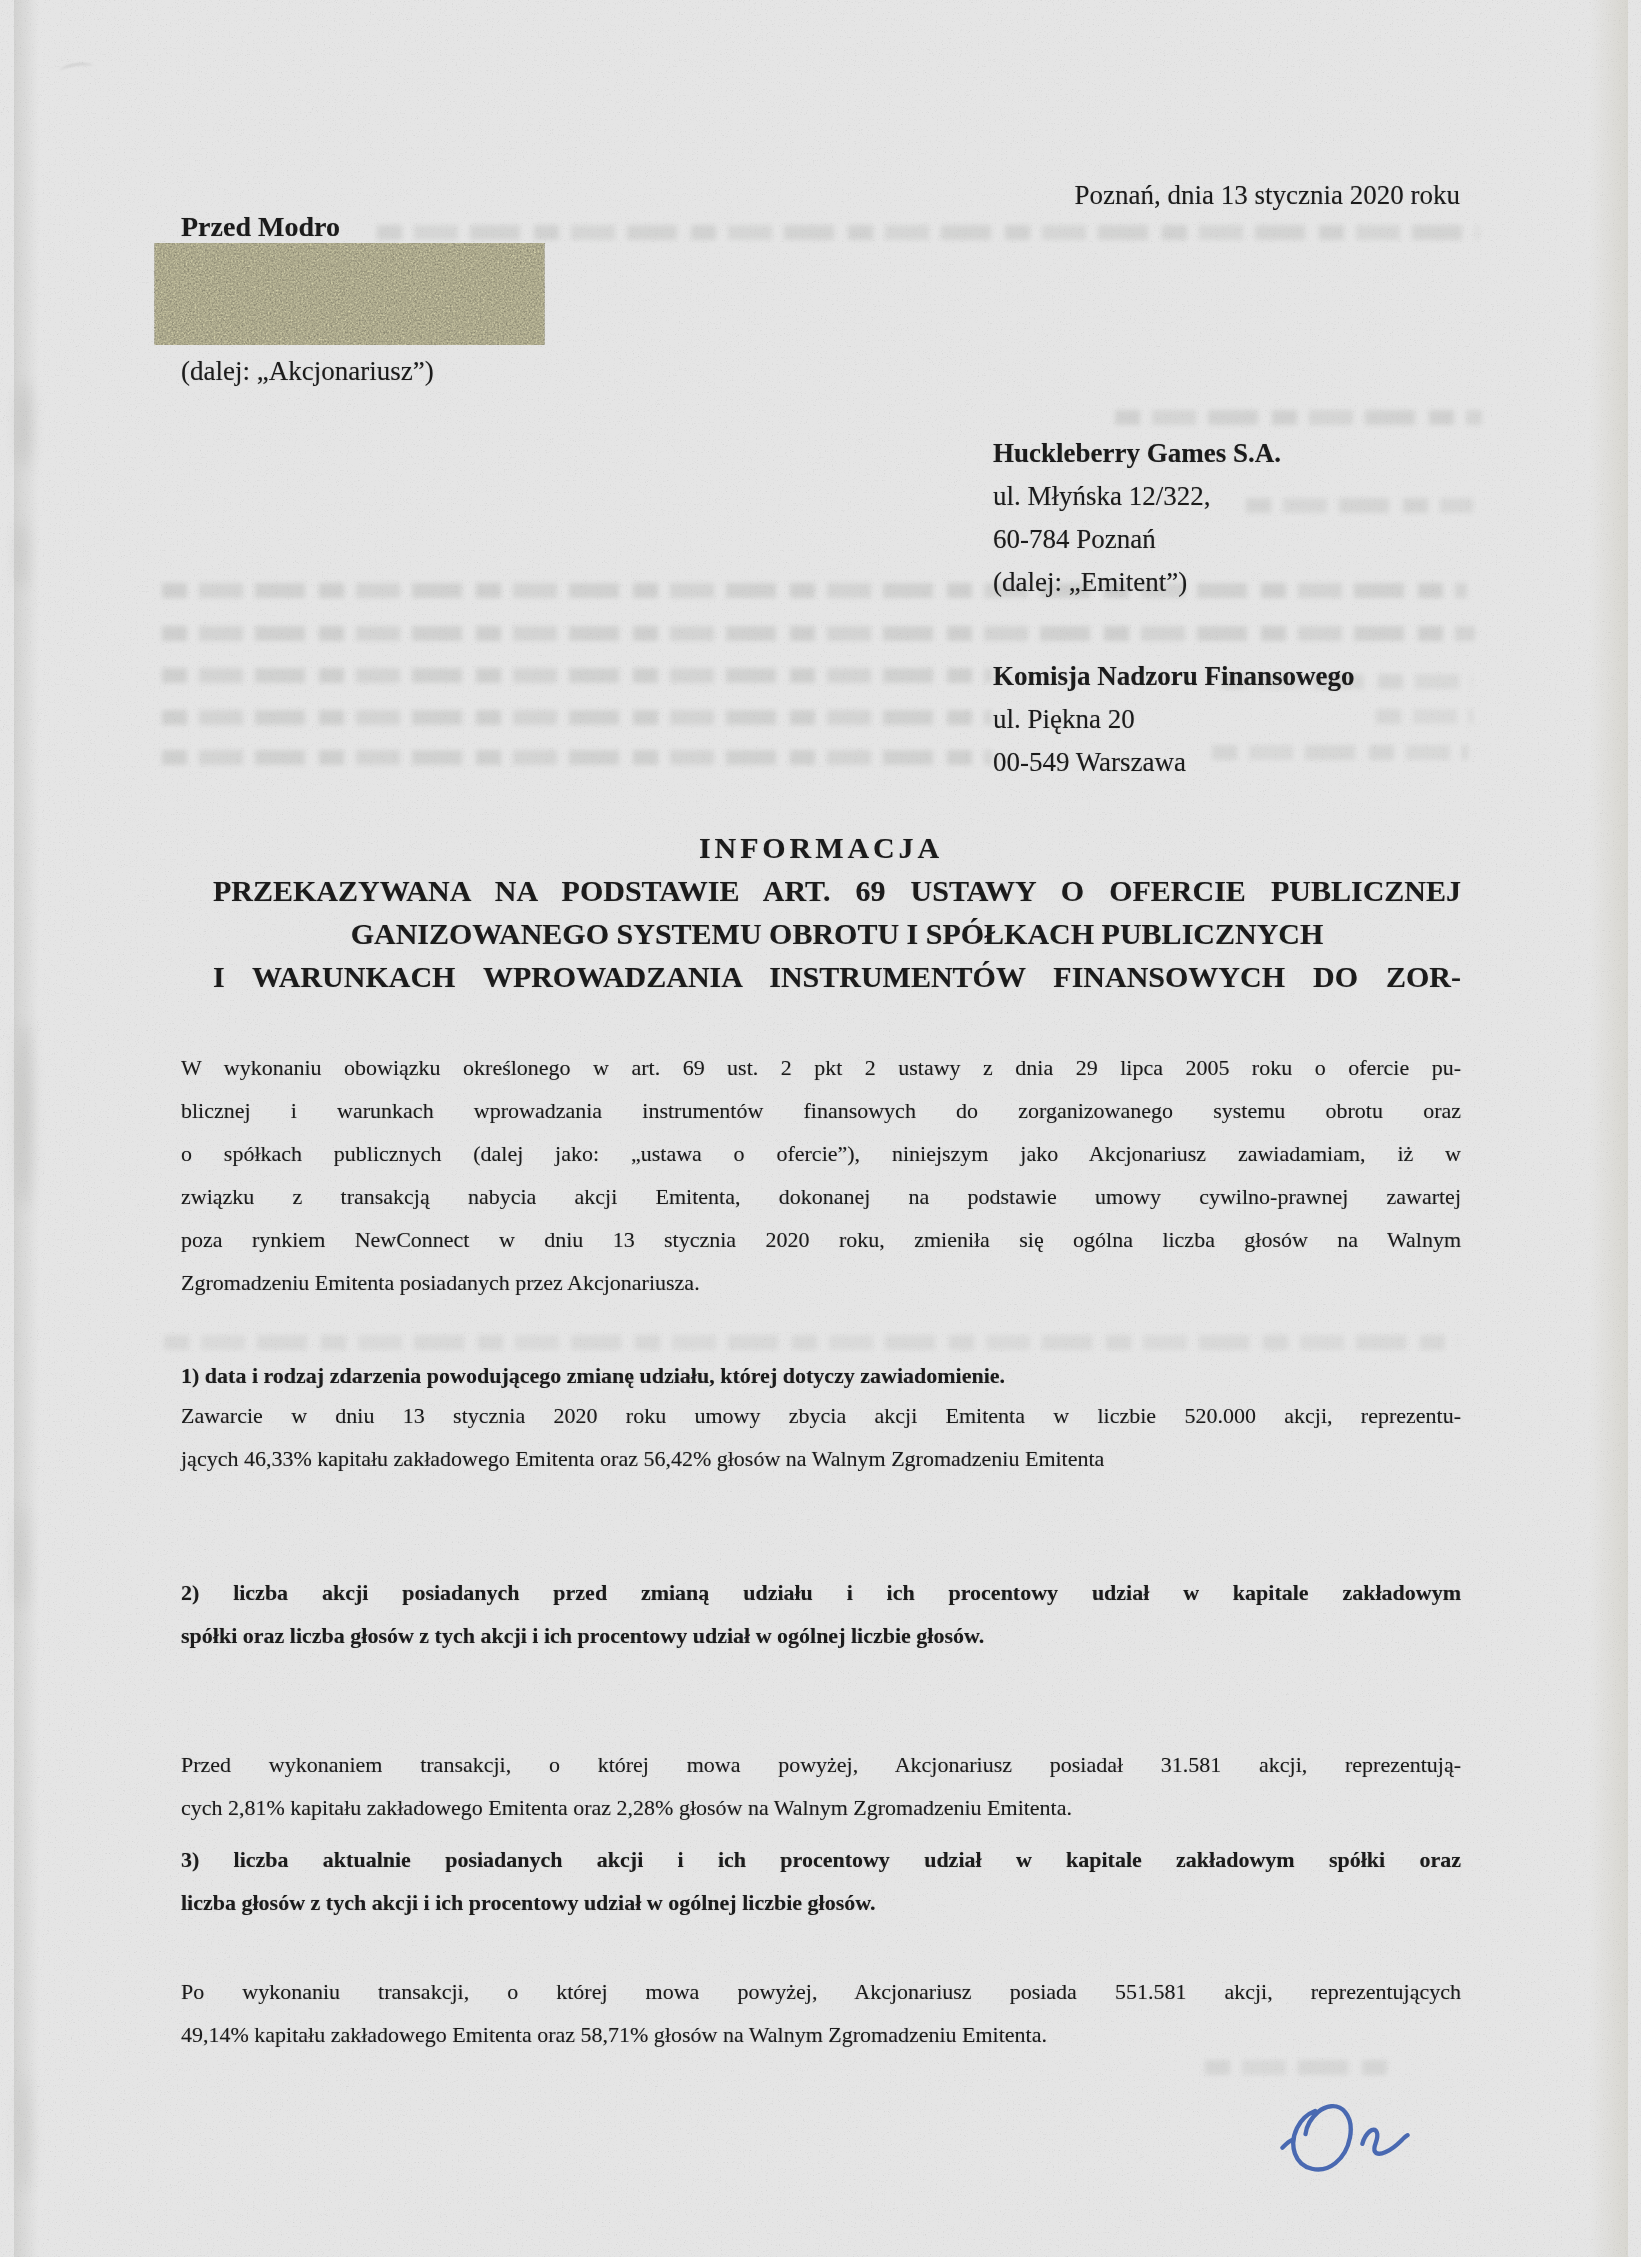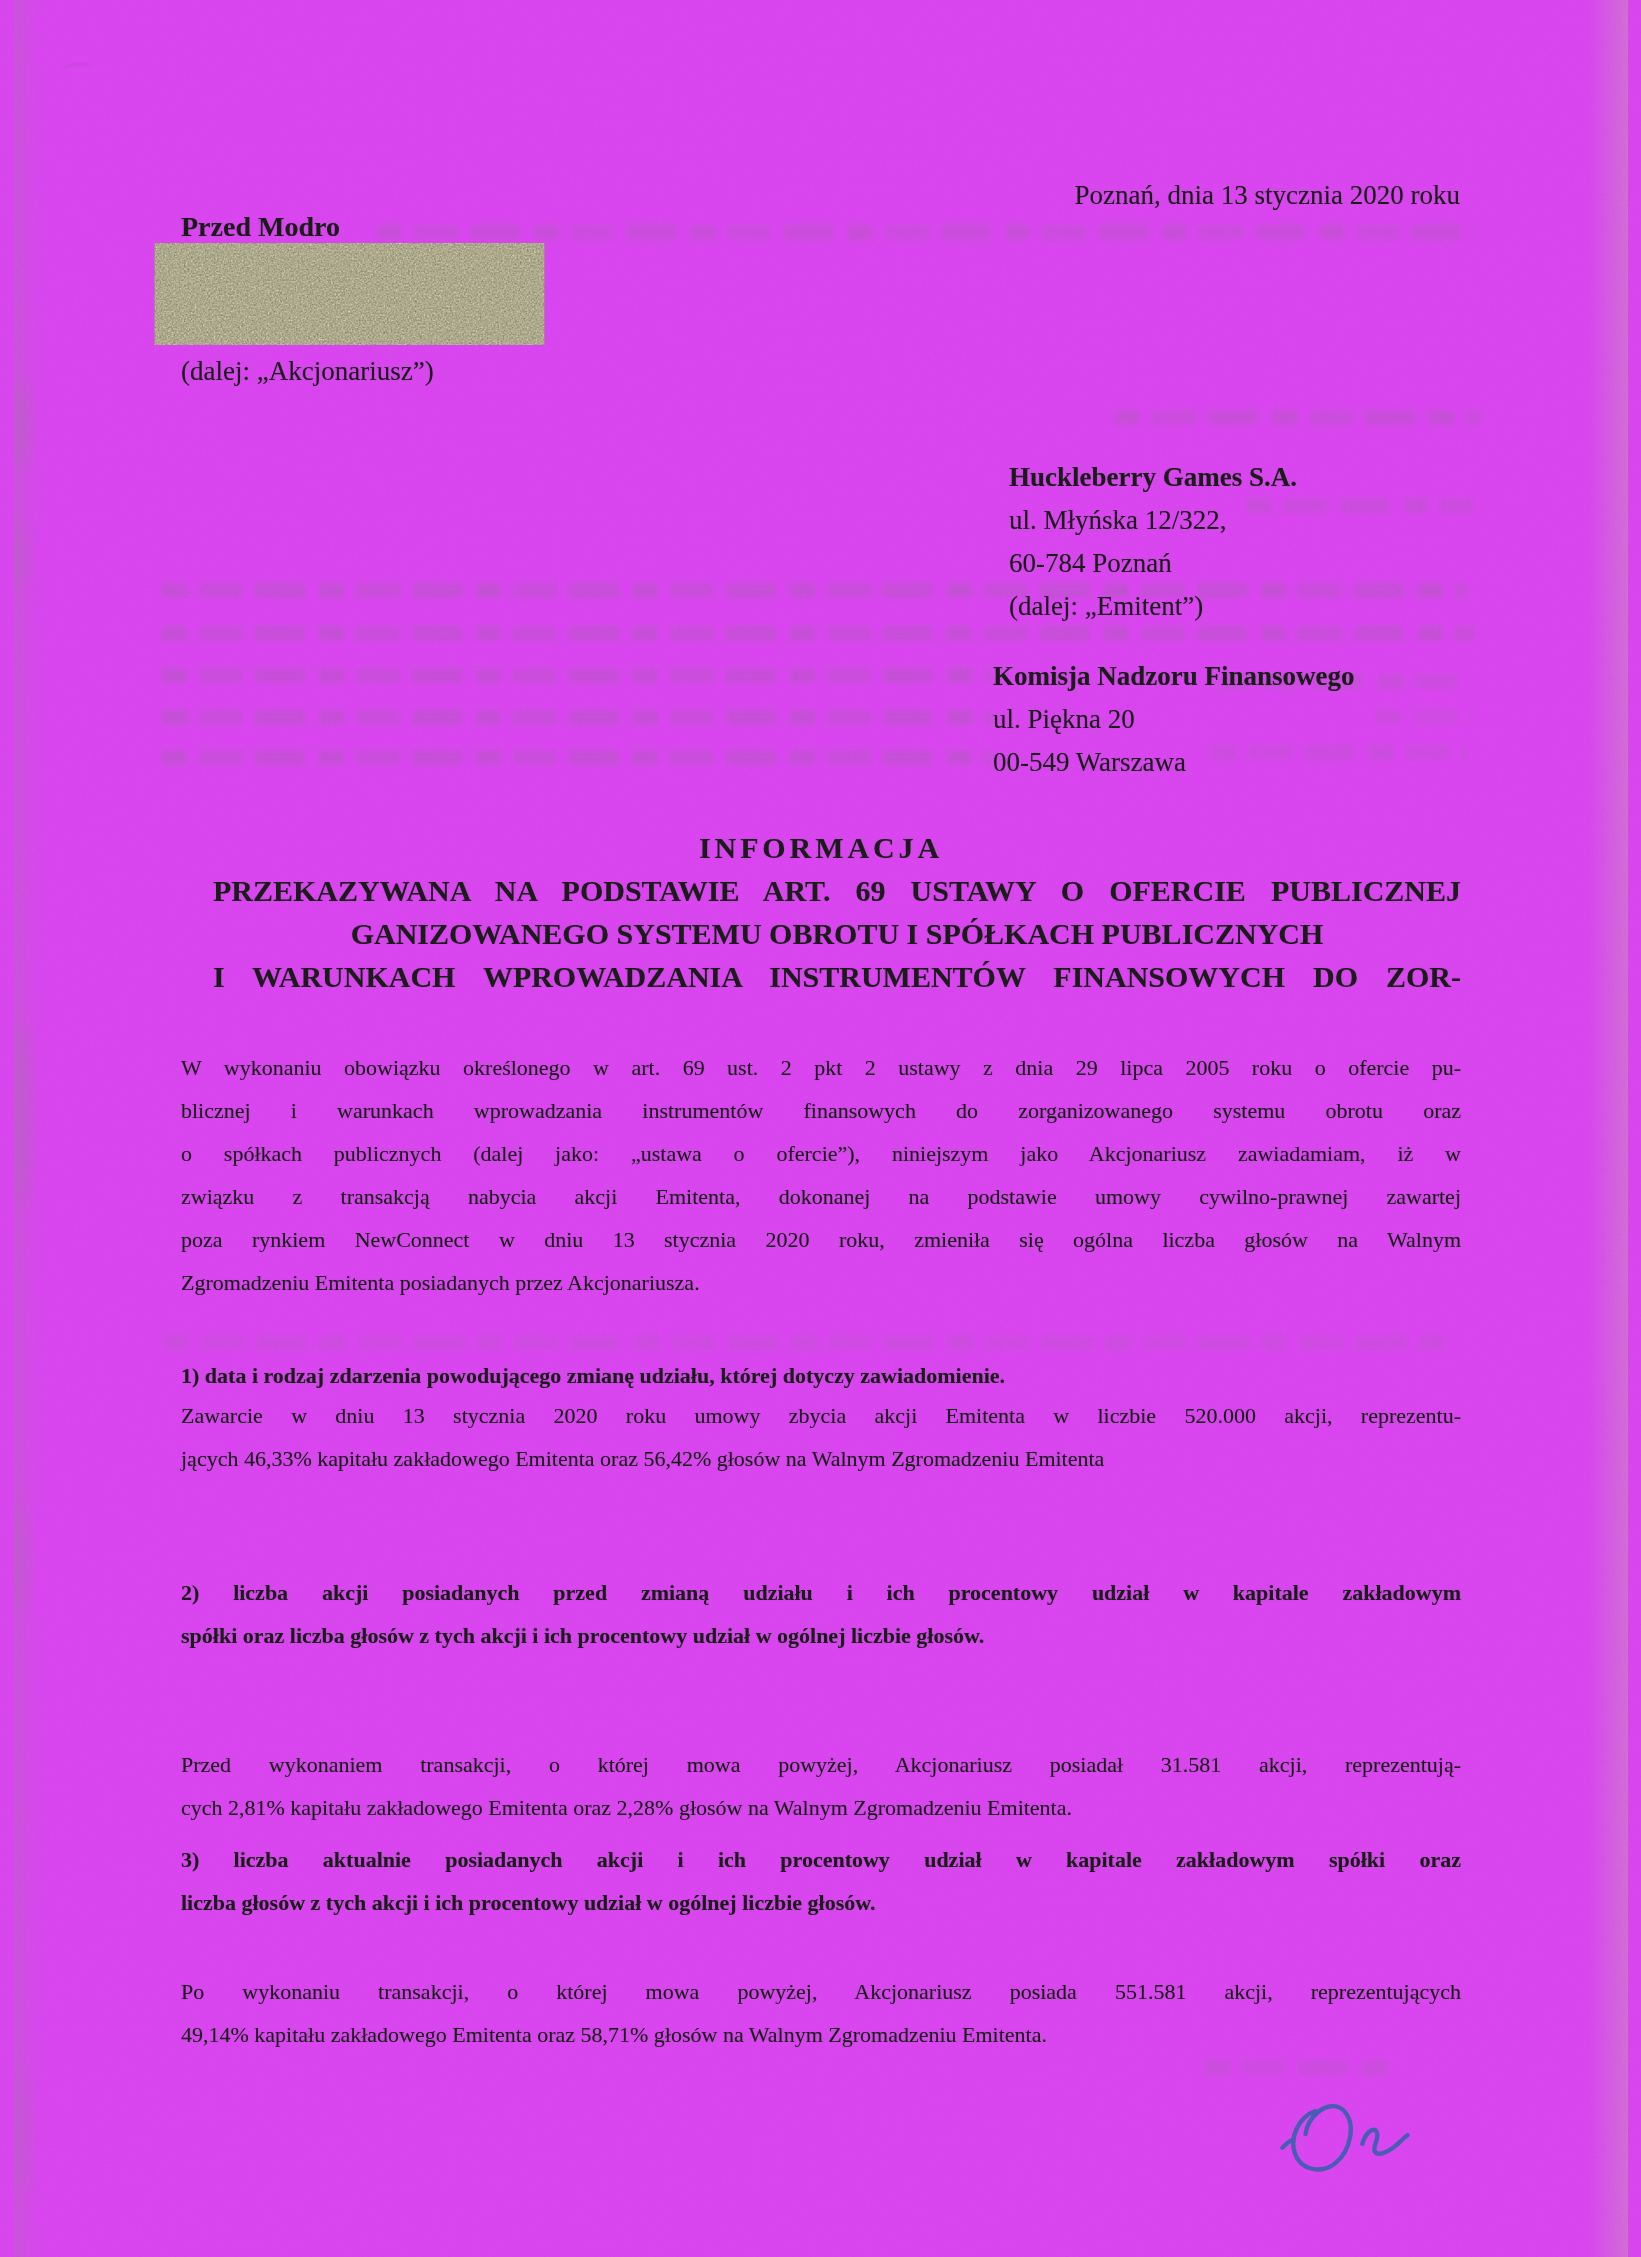--- a/index.html
+++ b/index.html
@@ -1,39 +1,39 @@
 <!DOCTYPE html>
 <html><head>
 <meta charset="utf-8">
 <style>
   html,body{margin:0;padding:0;background:#ffffff;}
   .page{
     position:relative;
     width:1641px;height:2257px;
-    background:#d946ef;
+    background:#e5e5e5;
     overflow:hidden;
     font-family:"Liberation Serif","DejaVu Serif",serif;
     color:#1b1b1b;
   }
   .page *{box-sizing:border-box;}
   
   .txt{ text-shadow:0 0 1px rgba(70,70,70,.45); }
 
   .line{height:43px;line-height:43px;white-space:nowrap;}
   .stretch{text-align:justify;text-align-last:justify;white-space:normal;}
   .plain .line{text-align:left !important;text-align-last:auto !important;}
 
   .date{position:absolute;top:174px;right:181px;font-size:27px;line-height:43px;}
   .sender-name{position:absolute;left:181px;top:205px;font-size:28px;font-weight:bold;line-height:43px;}
   .redaction{position:absolute;left:154px;top:243px;width:391px;height:102px;}
   .sender-alias{position:absolute;left:181px;top:350px;font-size:27px;line-height:43px;}
 
   .recipient{position:absolute;left:993px;width:469px;font-size:27px;}
   .recipient .org{font-weight:bold;height:43px;line-height:43px;}
-  .recipient.emitent{top:456px;margin-left:16px;}
+  .recipient.emitent{top:432px;}
   .recipient.knf{top:655px;}
 
   .title{position:absolute;left:181px;top:826px;width:1280px;
          font-size:30px;font-weight:bold;text-align:center;}
   .title .line{height:43px;line-height:43px;margin-left:32px;}
   .title .tline1{height:43px;line-height:43px;letter-spacing:3.9px;}
 
   .block{position:absolute;left:181px;width:1280px;font-size:22px;}
   .head{font-weight:bold;}
   .p1{top:1046px;} .h1b{top:1354px;} .p2{top:1394px;} .h2b{top:1571px;}

